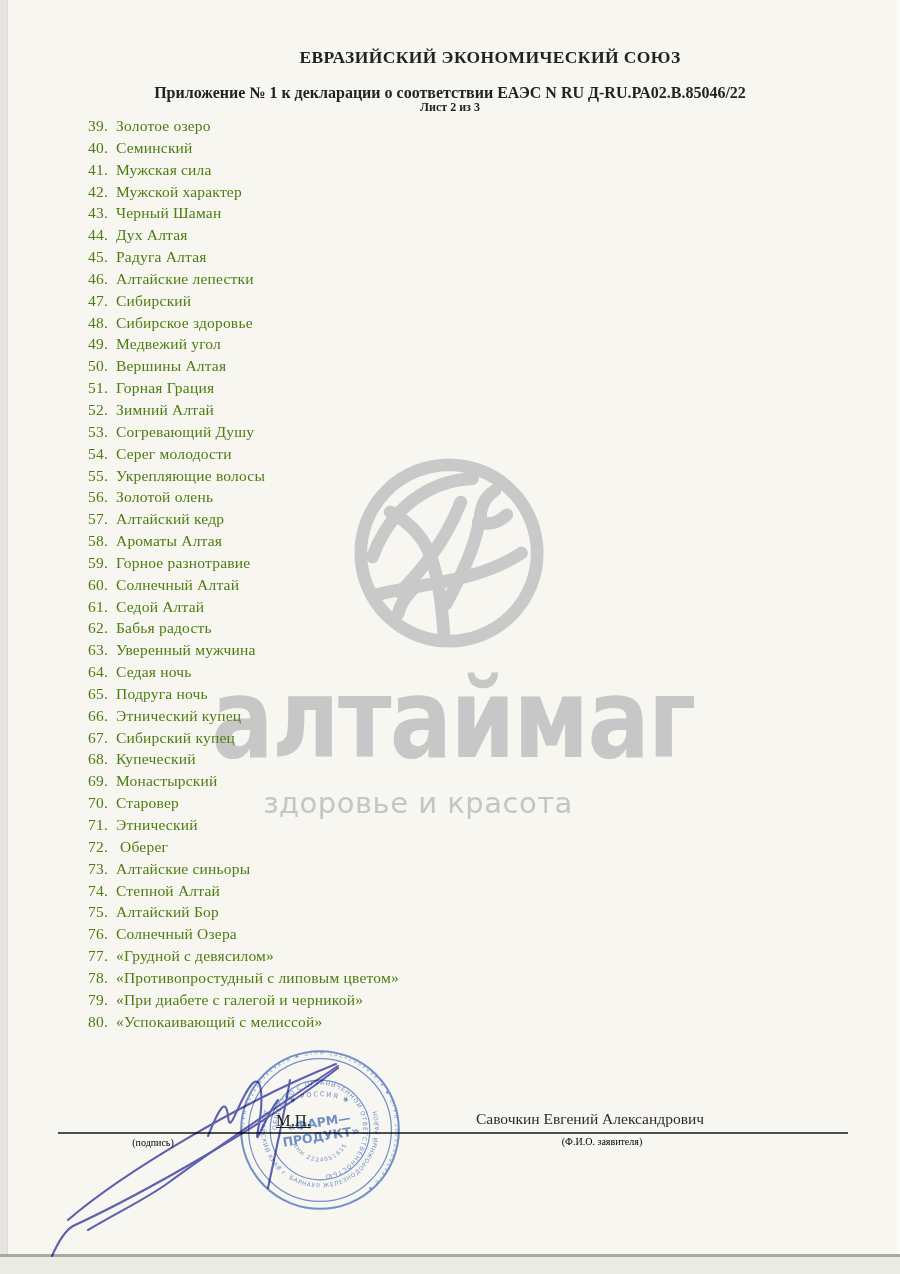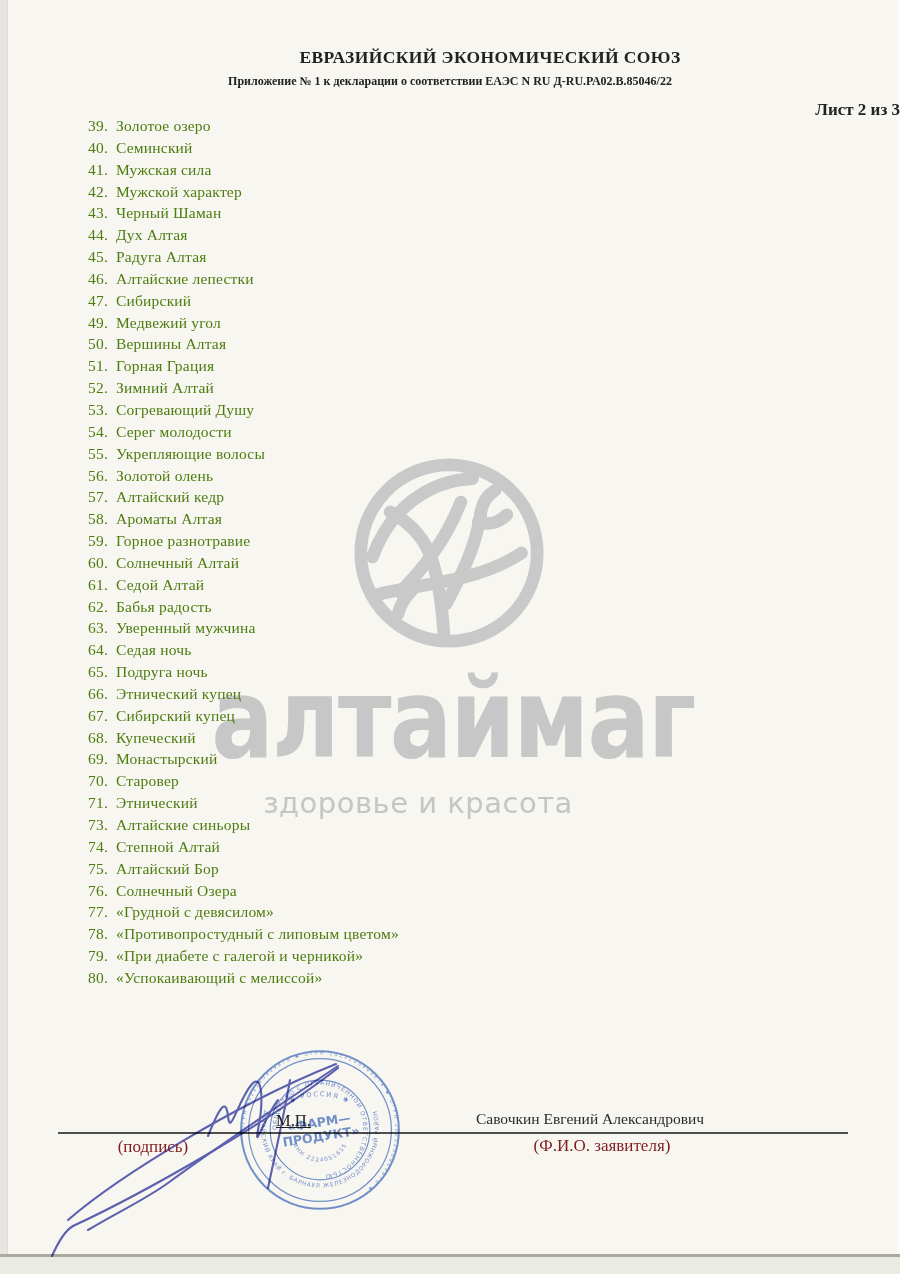--- a/index.html
+++ b/index.html
@@ -9,22 +9,22 @@
     font-family:"Liberation Serif","DejaVu Serif",serif;
     color:#2e2e2e;
   }
   .edge-left{position:absolute;left:0;top:0;width:7px;height:1274px;background:#e6e5e1;border-right:1px solid #dddcd8;}
   .edge-bottom-line{position:absolute;left:0;top:1254px;width:900px;height:3px;background:#a9a9a0;}
   .edge-bottom{position:absolute;left:0;top:1257px;width:900px;height:17px;background:#eaece3;}
   .edge-right{position:absolute;right:0;top:0;width:3px;height:1274px;background:#fcfcf9;}
 
   .hdr{position:absolute;left:0;width:900px;text-align:center;font-weight:bold;color:#222;}
   .hdr1{top:47px;font-size:17.5px;letter-spacing:.4px;padding-left:40px;}
-  .hdr2{top:74px;font-size:12px;}
-  .hdr3{top:100px;font-size:17px;text-align:right;}
+  .hdr2{top:84px;font-size:16px;}
+  .hdr3{top:100px;font-size:12px;}
 
   .list{position:absolute;left:88px;top:117px;z-index:2;}
   .list-row{display:flex;height:21.85px;align-items:flex-start;font-size:15.5px;letter-spacing:.2px;color:#4d7c0f;}
   .list-num{width:28px;flex:none;}
   .list-label{white-space:pre;}
 
   .wm{position:absolute;z-index:1;color:#c7c7c7;}
   .wm-logo{left:351px;top:455px;width:196px;height:196px;}
   .wm-brand{
     left:0;top:664px;width:906px;text-align:center;
@@ -34,21 +34,21 @@
     color:#c7c7c7;
   }
   .wm-tagline{
     left:0;top:786px;width:836px;text-align:center;
     font-family:"DejaVu Sans","Liberation Sans",sans-serif;
     font-weight:500;font-size:29px;letter-spacing:.5px;color:#c5c5c5;
   }
 
   .rule{position:absolute;left:58px;top:1132px;width:790px;height:1.6px;background:#4e4e4e;z-index:2;}
 
-  .cap{position:absolute;font-size:17px;color:#7f1d1d;z-index:5;}
+  .cap{position:absolute;font-size:10px;color:#000000;z-index:5;}
   .cap-podpis{left:58px;top:1137px;width:190px;text-align:center;}
   .cap-fio{left:470px;top:1136px;width:264px;text-align:center;}
   .applicant{position:absolute;left:440px;top:1110px;width:300px;text-align:center;font-size:15.5px;color:#2a2a2a;z-index:2;}
   .mp{position:absolute;left:276px;top:1111px;font-size:16.5px;color:#1e1e1e;z-index:5;text-decoration:underline;}
 
   .stamp{position:absolute;left:237px;top:1047px;width:166px;height:166px;z-index:3;opacity:.82;mix-blend-mode:multiply;}
   .sig{position:absolute;left:40px;top:1040px;width:340px;height:230px;z-index:4;mix-blend-mode:multiply;}
 </style>
 </head>
 <body>
@@ -111,20 +111,24 @@
     </div>
       <div class="list-row">
       <span class="list-num">46.</span>
       <span class="list-label">Алтайские лепестки</span>
     </div>
       <div class="list-row">
       <span class="list-num">47.</span>
       <span class="list-label">Сибирский</span>
     </div>
       <div class="list-row">
+      <span class="list-num">48.</span>
+      <span class="list-label">Сибирское здоровье</span>
+    </div>
+      <div class="list-row">
       <span class="list-num">49.</span>
       <span class="list-label">Медвежий угол</span>
     </div>
       <div class="list-row">
       <span class="list-num">50.</span>
       <span class="list-label">Вершины Алтая</span>
     </div>
       <div class="list-row">
       <span class="list-num">51.</span>
       <span class="list-label">Горная Грация</span>
@@ -201,20 +205,24 @@
       <span class="list-num">69.</span>
       <span class="list-label">Монастырский</span>
     </div>
       <div class="list-row">
       <span class="list-num">70.</span>
       <span class="list-label">Старовер</span>
     </div>
       <div class="list-row">
       <span class="list-num">71.</span>
       <span class="list-label">Этнический</span>
+    </div>
+      <div class="list-row">
+      <span class="list-num">72.</span>
+      <span class="list-label"> Оберег</span>
     </div>
       <div class="list-row">
       <span class="list-num">73.</span>
       <span class="list-label">Алтайские синьоры</span>
     </div>
       <div class="list-row">
       <span class="list-num">74.</span>
       <span class="list-label">Степной Алтай</span>
     </div>
       <div class="list-row">

